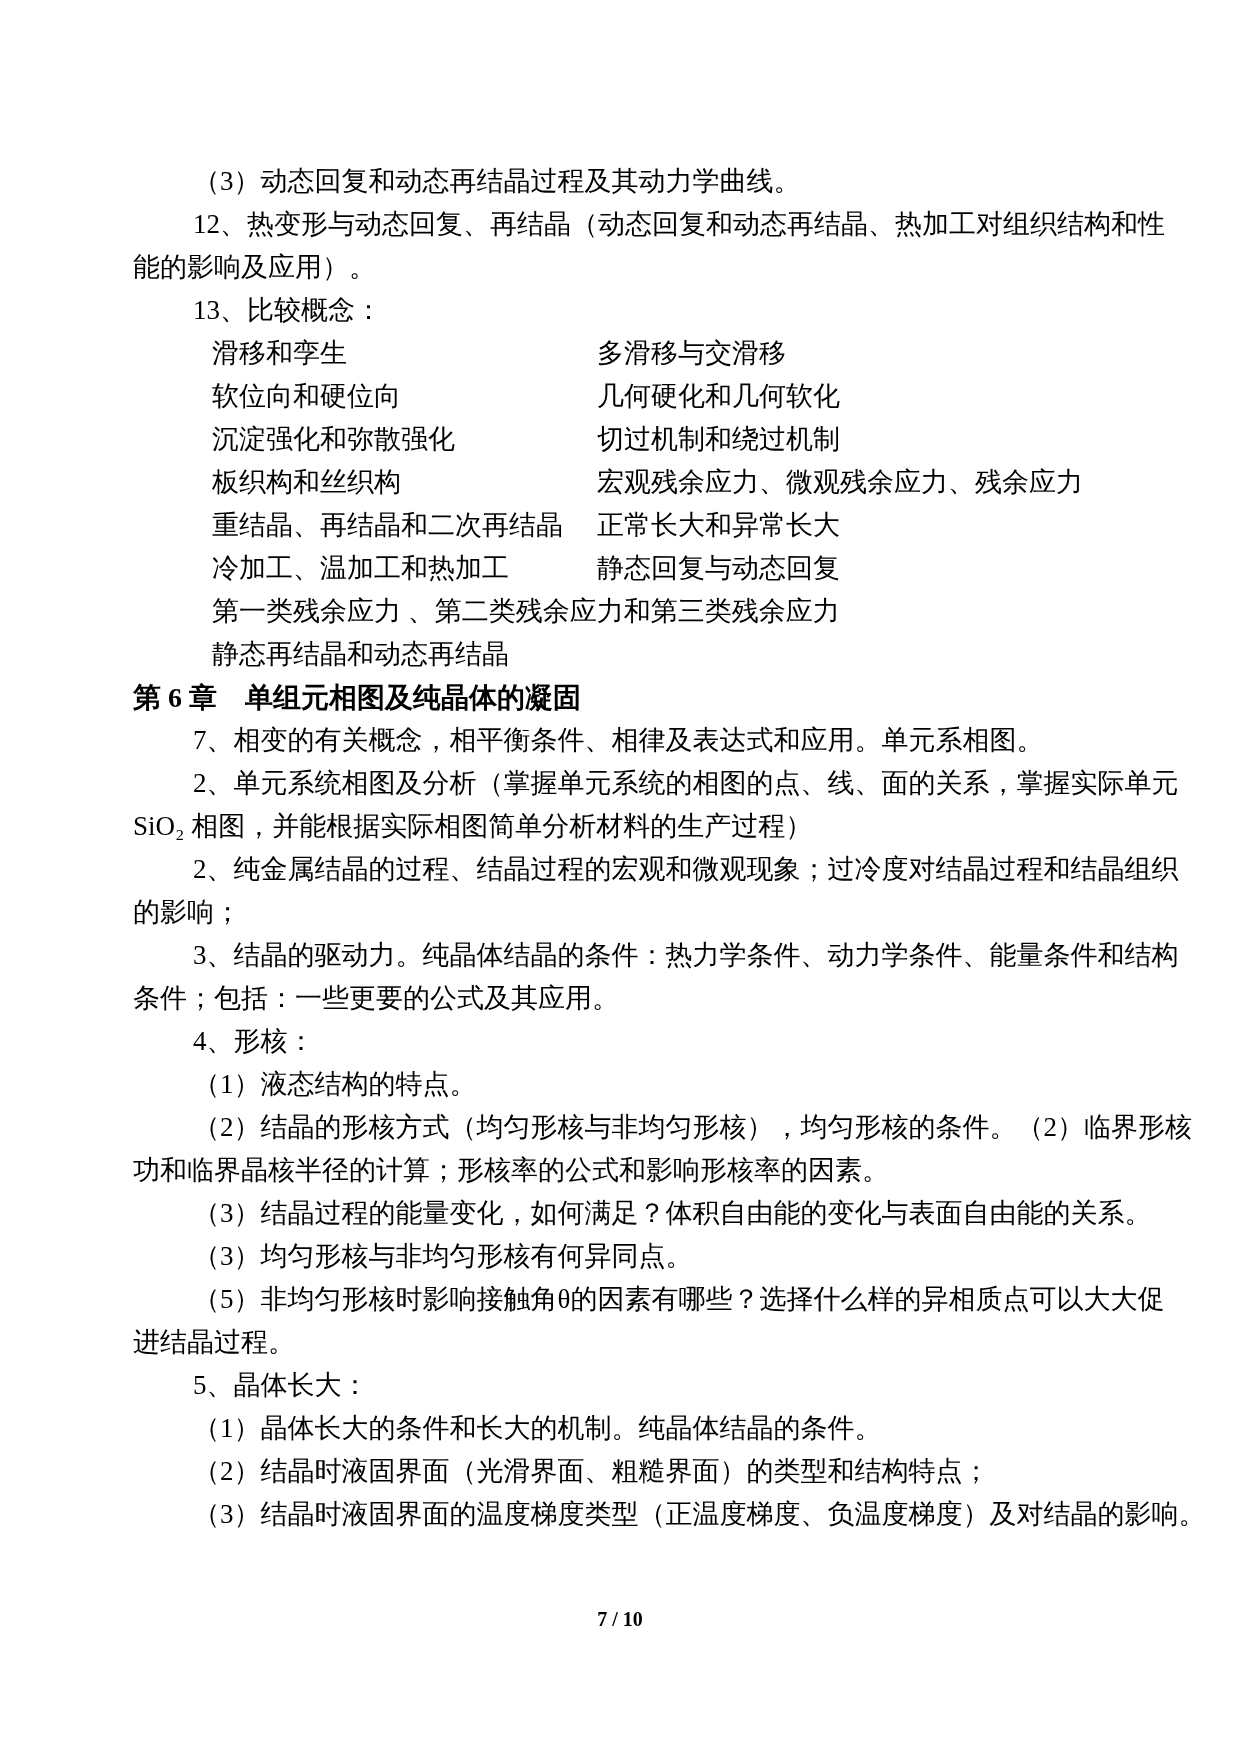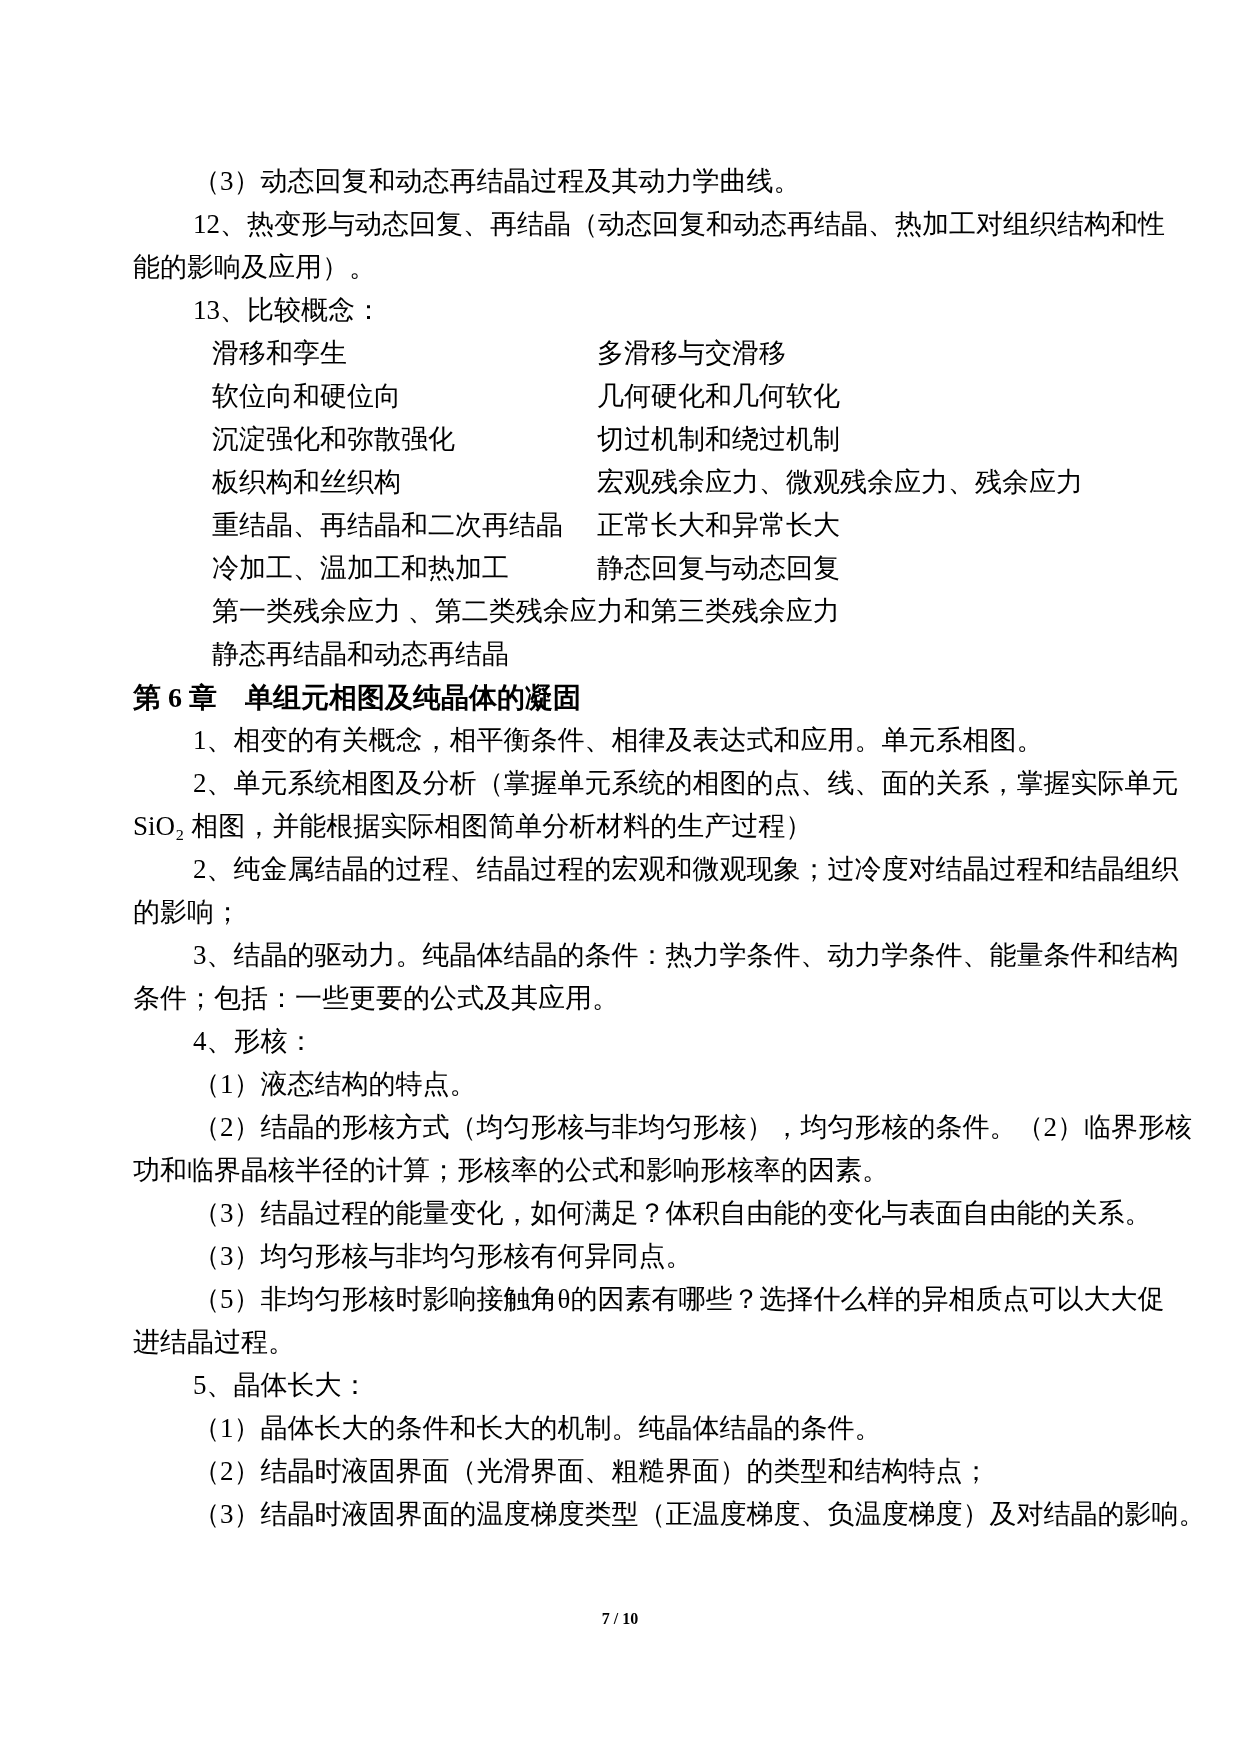--- a/index.html
+++ b/index.html
@@ -35,21 +35,21 @@
   .chapter-heading {
     font-weight: bold;
     font-size: 28px;
   }
   .footer {
     position: absolute;
     top: 1605px;
     left: 0;
     width: 100%;
     text-align: center;
-    font-size: 16px;
+    font-size: 20px;
     font-weight: bold;
     line-height: 28px;
   }
 </style>
 </head>
 <body>
 
 <div class="page">
 
   <p class="line indent">（3）动态回复和动态再结晶过程及其动力学曲线。</p>
@@ -80,21 +80,21 @@
   <div class="line listindent compare-row">
     <span class="col-left">冷加工、温加工和热加工</span>
     <span class="col-right">静态回复与动态回复</span>
   </div>
 
   <p class="line listindent">第一类残余应力 、第二类残余应力和第三类残余应力</p>
   <p class="line listindent">静态再结晶和动态再结晶</p>
 
   <p class="line chapter-heading">第 6 章　单组元相图及纯晶体的凝固</p>
 
-  <p class="line indent">1、相变的有关概念，相平衡条件、相律及表达式和应用。单元系相图。</p>
+  <p class="line indent">7、相变的有关概念，相平衡条件、相律及表达式和应用。单元系相图。</p>
   <p class="line indent">2、单元系统相图及分析（掌握单元系统的相图的点、线、面的关系，掌握实际单元</p>
   <p class="line">SiO₂ 相图，并能根据实际相图简单分析材料的生产过程）</p>
   <p class="line indent">2、纯金属结晶的过程、结晶过程的宏观和微观现象；过冷度对结晶过程和结晶组织</p>
   <p class="line">的影响；</p>
   <p class="line indent">3、结晶的驱动力。纯晶体结晶的条件：热力学条件、动力学条件、能量条件和结构</p>
   <p class="line">条件；包括：一些更要的公式及其应用。</p>
   <p class="line indent">4、形核：</p>
   <p class="line indent">（1）液态结构的特点。</p>
   <p class="line indent">（2）结晶的形核方式（均匀形核与非均匀形核），均匀形核的条件。（2）临界形核</p>
   <p class="line">功和临界晶核半径的计算；形核率的公式和影响形核率的因素。</p>

